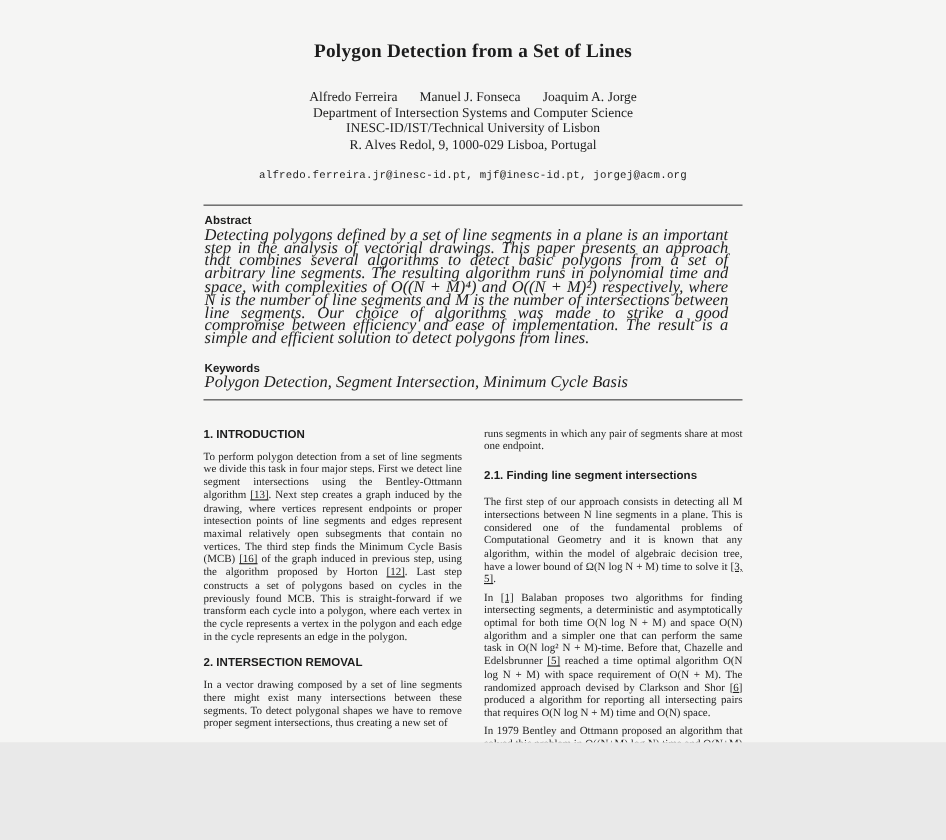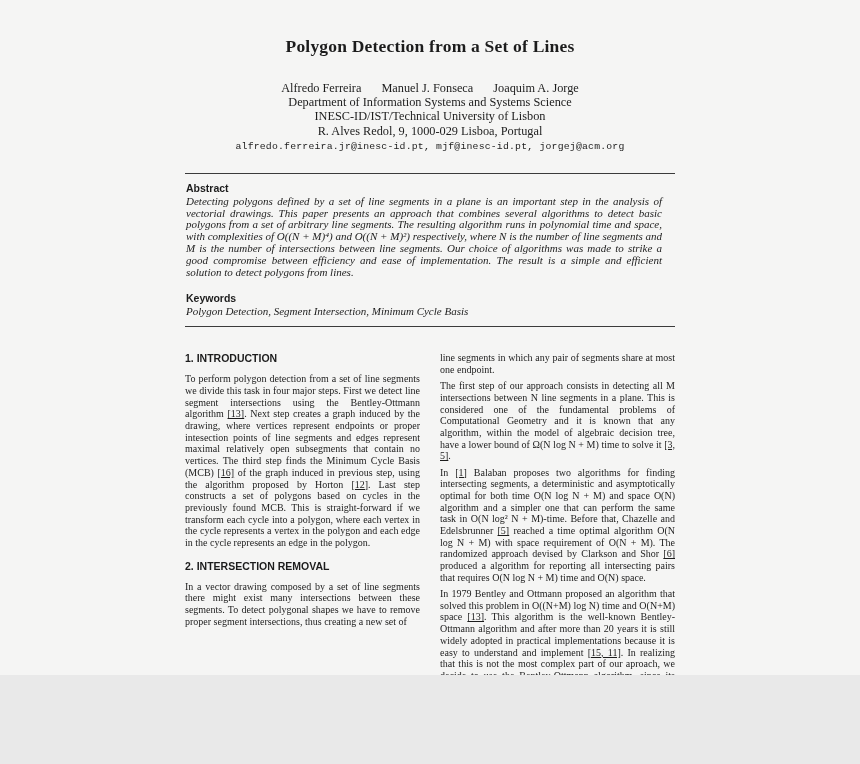--- a/index.html
+++ b/index.html
@@ -33,21 +33,21 @@
     font-size: 12.3px;
     line-height: 14.2px;
   }
   .authors-row {
     display: flex;
     justify-content: center;
     gap: 20px;
   }
   .affil-line { display: block; }
   .emails {
-    margin-top: 3px;
+    margin-top: 16px;
     text-align: center;
     font-family: "Liberation Mono", monospace;
     font-size: 9.8px;
     letter-spacing: 0.2px;
   }
   .abstract-box {
     margin-top: 21px;
     border-top: 1.5px solid #3b3b3b;
     border-bottom: 1.5px solid #3b3b3b;
     padding: 8px 1px 8px 1px;
@@ -55,21 +55,21 @@
   .h-sans {
     font-family: "Liberation Sans", sans-serif;
     font-weight: bold;
     font-size: 10.5px;
     margin: 0;
   }
   .abs-text {
     margin: 2px 12px 0 0;
     font-family: "Liberation Serif", serif;
     font-style: italic;
-    font-size: 11px;
+    font-size: 15px;
     line-height: 11.8px;
     text-align: justify;
   }
   .kw-heading { margin-top: 14px; }
   .kw-text { text-align: left; }
   .columns {
     margin-top: 25px;
     display: flex;
     gap: 20px;
     align-items: flex-start;
@@ -106,21 +106,21 @@
   <div class="content">
 
     <h1 class="title">Polygon Detection from a Set of Lines</h1>
 
     <div class="authors-block">
       <div class="authors-row">
         <span>Alfredo Ferreira</span>
         <span>Manuel J. Fonseca</span>
         <span>Joaquim A. Jorge</span>
       </div>
-      <span class="affil-line">Department of Information Systems and Systems Science</span>
+      <span class="affil-line">Department of Intersection Systems and Computer Science</span>
       <span class="affil-line">INESC-ID/IST/Technical University of Lisbon</span>
       <span class="affil-line">R. Alves Redol, 9, 1000-029 Lisboa, Portugal</span>
     </div>
 
     <div class="emails">alfredo.ferreira.jr@inesc-id.pt, mjf@inesc-id.pt, jorgej@acm.org</div>
 
     <div class="abstract-box">
       <p class="h-sans">Abstract</p>
       <p class="abs-text">Detecting polygons defined by a set of line segments in a plane is an important step in the analysis of vectorial drawings. This paper presents an approach that combines several algorithms to detect basic polygons from a set of arbitrary line segments. The resulting algorithm runs in polynomial time and space, with complexities of O((N + M)⁴) and O((N + M)²) respectively, where N is the number of line segments and M is the number of intersections between line segments. Our choice of algorithms was made to strike a good compromise between efficiency and ease of implementation. The result is a simple and efficient solution to detect polygons from lines.</p>
       <p class="h-sans kw-heading">Keywords</p>
@@ -130,21 +130,22 @@
     <div class="columns">
 
       <div class="col">
         <h2>1. INTRODUCTION</h2>
         <p>To perform polygon detection from a set of line segments we divide this task in four major steps. First we detect line segment intersections using the Bentley-Ottmann algorithm <span class="cite">[13]</span>. Next step creates a graph induced by the drawing, where vertices represent endpoints or proper intesection points of line segments and edges represent maximal relatively open subsegments that contain no vertices. The third step finds the Minimum Cycle Basis (MCB) <span class="cite">[16]</span> of the graph induced in previous step, using the algorithm proposed by Horton <span class="cite">[12]</span>. Last step constructs a set of polygons based on cycles in the previously found MCB. This is straight-forward if we transform each cycle into a polygon, where each vertex in the cycle represents a vertex in the polygon and each edge in the cycle represents an edge in the polygon.</p>
         <h2 class="spaced">2. INTERSECTION REMOVAL</h2>
         <p>In a vector drawing composed by a set of line segments there might exist many intersections between these segments. To detect polygonal shapes we have to remove proper segment intersections, thus creating a new set of</p>
       </div>
 
       <div class="col">
-        <p>line segments in which any pair of segments share at most one endpoint.</p>
+        <p>runs segments in which any pair of segments share at most one endpoint.</p>
+        <h3>2.1. Finding line segment intersections</h3>
         <p>The first step of our approach consists in detecting all M intersections between N line segments in a plane. This is considered one of the fundamental problems of Computational Geometry and it is known that any algorithm, within the model of algebraic decision tree, have a lower bound of Ω(N log N + M) time to solve it <span class="cite">[3, 5]</span>.</p>
         <p>In <span class="cite">[1]</span> Balaban proposes two algorithms for finding intersecting segments, a deterministic and asymptotically optimal for both time O(N log N + M) and space O(N) algorithm and a simpler one that can perform the same task in O(N log² N + M)-time. Before that, Chazelle and Edelsbrunner <span class="cite">[5]</span> reached a time optimal algorithm O(N log N + M) with space requirement of O(N + M). The randomized approach devised by Clarkson and Shor <span class="cite">[6]</span> produced a algorithm for reporting all intersecting pairs that requires O(N log N + M) time and O(N) space.</p>
         <p>In 1979 Bentley and Ottmann proposed an algorithm that solved this problem in O((N+M) log N) time and O(N+M) space <span class="cite">[13]</span>. This algorithm is the well-known Bentley-Ottmann algorithm and after more than 20 years it is still widely adopted in practical implementations because it is easy to understand and implement <span class="cite">[15, 11]</span>. In realizing that this is not the most complex part of our aproach, we decide to use the Bentley-Ottmann algorithm, since its complexity is pretty acceptable for our purposes and its published implementations are quite simple.</p>
       </div>
 
     </div>
   </div>
 </div>
 
 </body></html>

